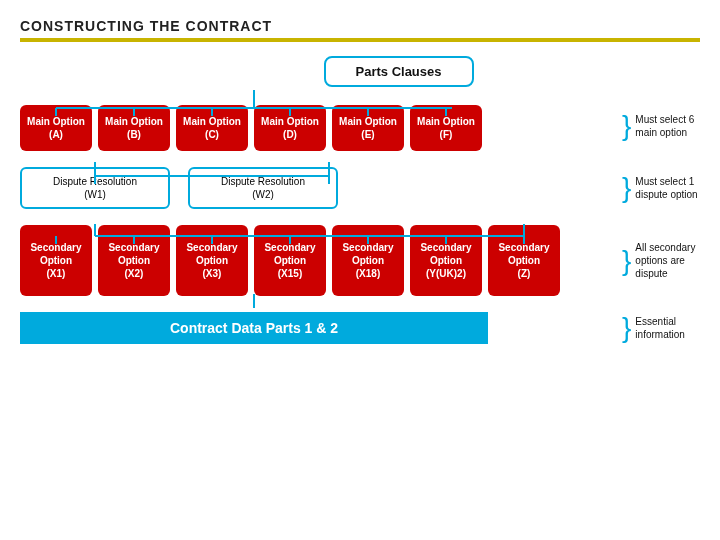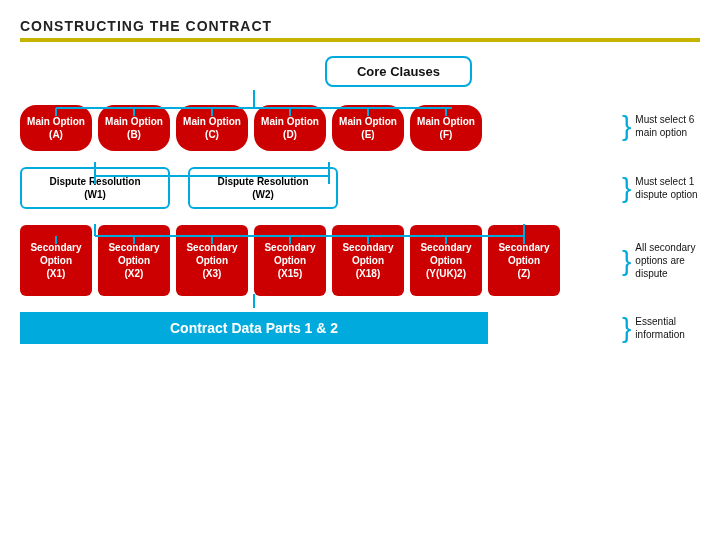--- a/index.html
+++ b/index.html
@@ -57,21 +57,21 @@
     .main-options-row {
       display: flex;
       justify-content: flex-start;
       gap: 6px;
       margin-bottom: 0px;
       margin-top: 0px;
     }
     .main-option-box {
       background: #cc0000;
       color: #fff;
-      border-radius: 16px;
+      border-radius: 6px;
       font-size: 10px;
       font-weight: bold;
       text-align: center;
       padding: 6px 4px;
       width: 72px;
       min-height: 46px;
       display: flex;
       align-items: center;
       justify-content: center;
       line-height: 1.3;
@@ -82,21 +82,21 @@
       justify-content: flex-start;
       gap: 6px;
       margin-top: 0;
       margin-bottom: 0;
     }
     .dispute-box {
       background: #fff;
       border: 2px solid #00aadd;
       border-radius: 6px;
       font-size: 10px;
-      font-weight: bold;
+      font-weight: normal;
       text-align: center;
       padding: 6px 4px;
       width: 150px;
       min-height: 40px;
       display: flex;
       align-items: center;
       justify-content: center;
       line-height: 1.3;
     }
     
@@ -228,21 +228,21 @@
           <line x1="348" y1="180" x2="348" y2="188" stroke="#00aadd" stroke-width="2"></line>
           <line x1="426" y1="180" x2="426" y2="188" stroke="#00aadd" stroke-width="2"></line>
           <line x1="504" y1="180" x2="504" y2="188" stroke="#00aadd" stroke-width="2"></line>
 
           <line x1="234" y1="238" x2="234" y2="252" stroke="#00aadd" stroke-width="2"></line>
         </svg>
 
         <div class="rows-wrapper">
 
           <div class="core-clauses-row" style="padding-left:159px;">
-            <div class="core-clauses-box">Core Clauses</div>
+            <div class="core-clauses-box">Parts Clauses</div>
           </div>
 
           <div class="row-spacer" style="height:18px;"></div>
 
           <div class="main-options-row">
             <div class="main-option-box" style="white-space:pre-line;">Main Option
 (A)</div>
             <div class="main-option-box" style="white-space:pre-line;">Main Option
 (B)</div>
             <div class="main-option-box" style="white-space:pre-line;">Main Option

